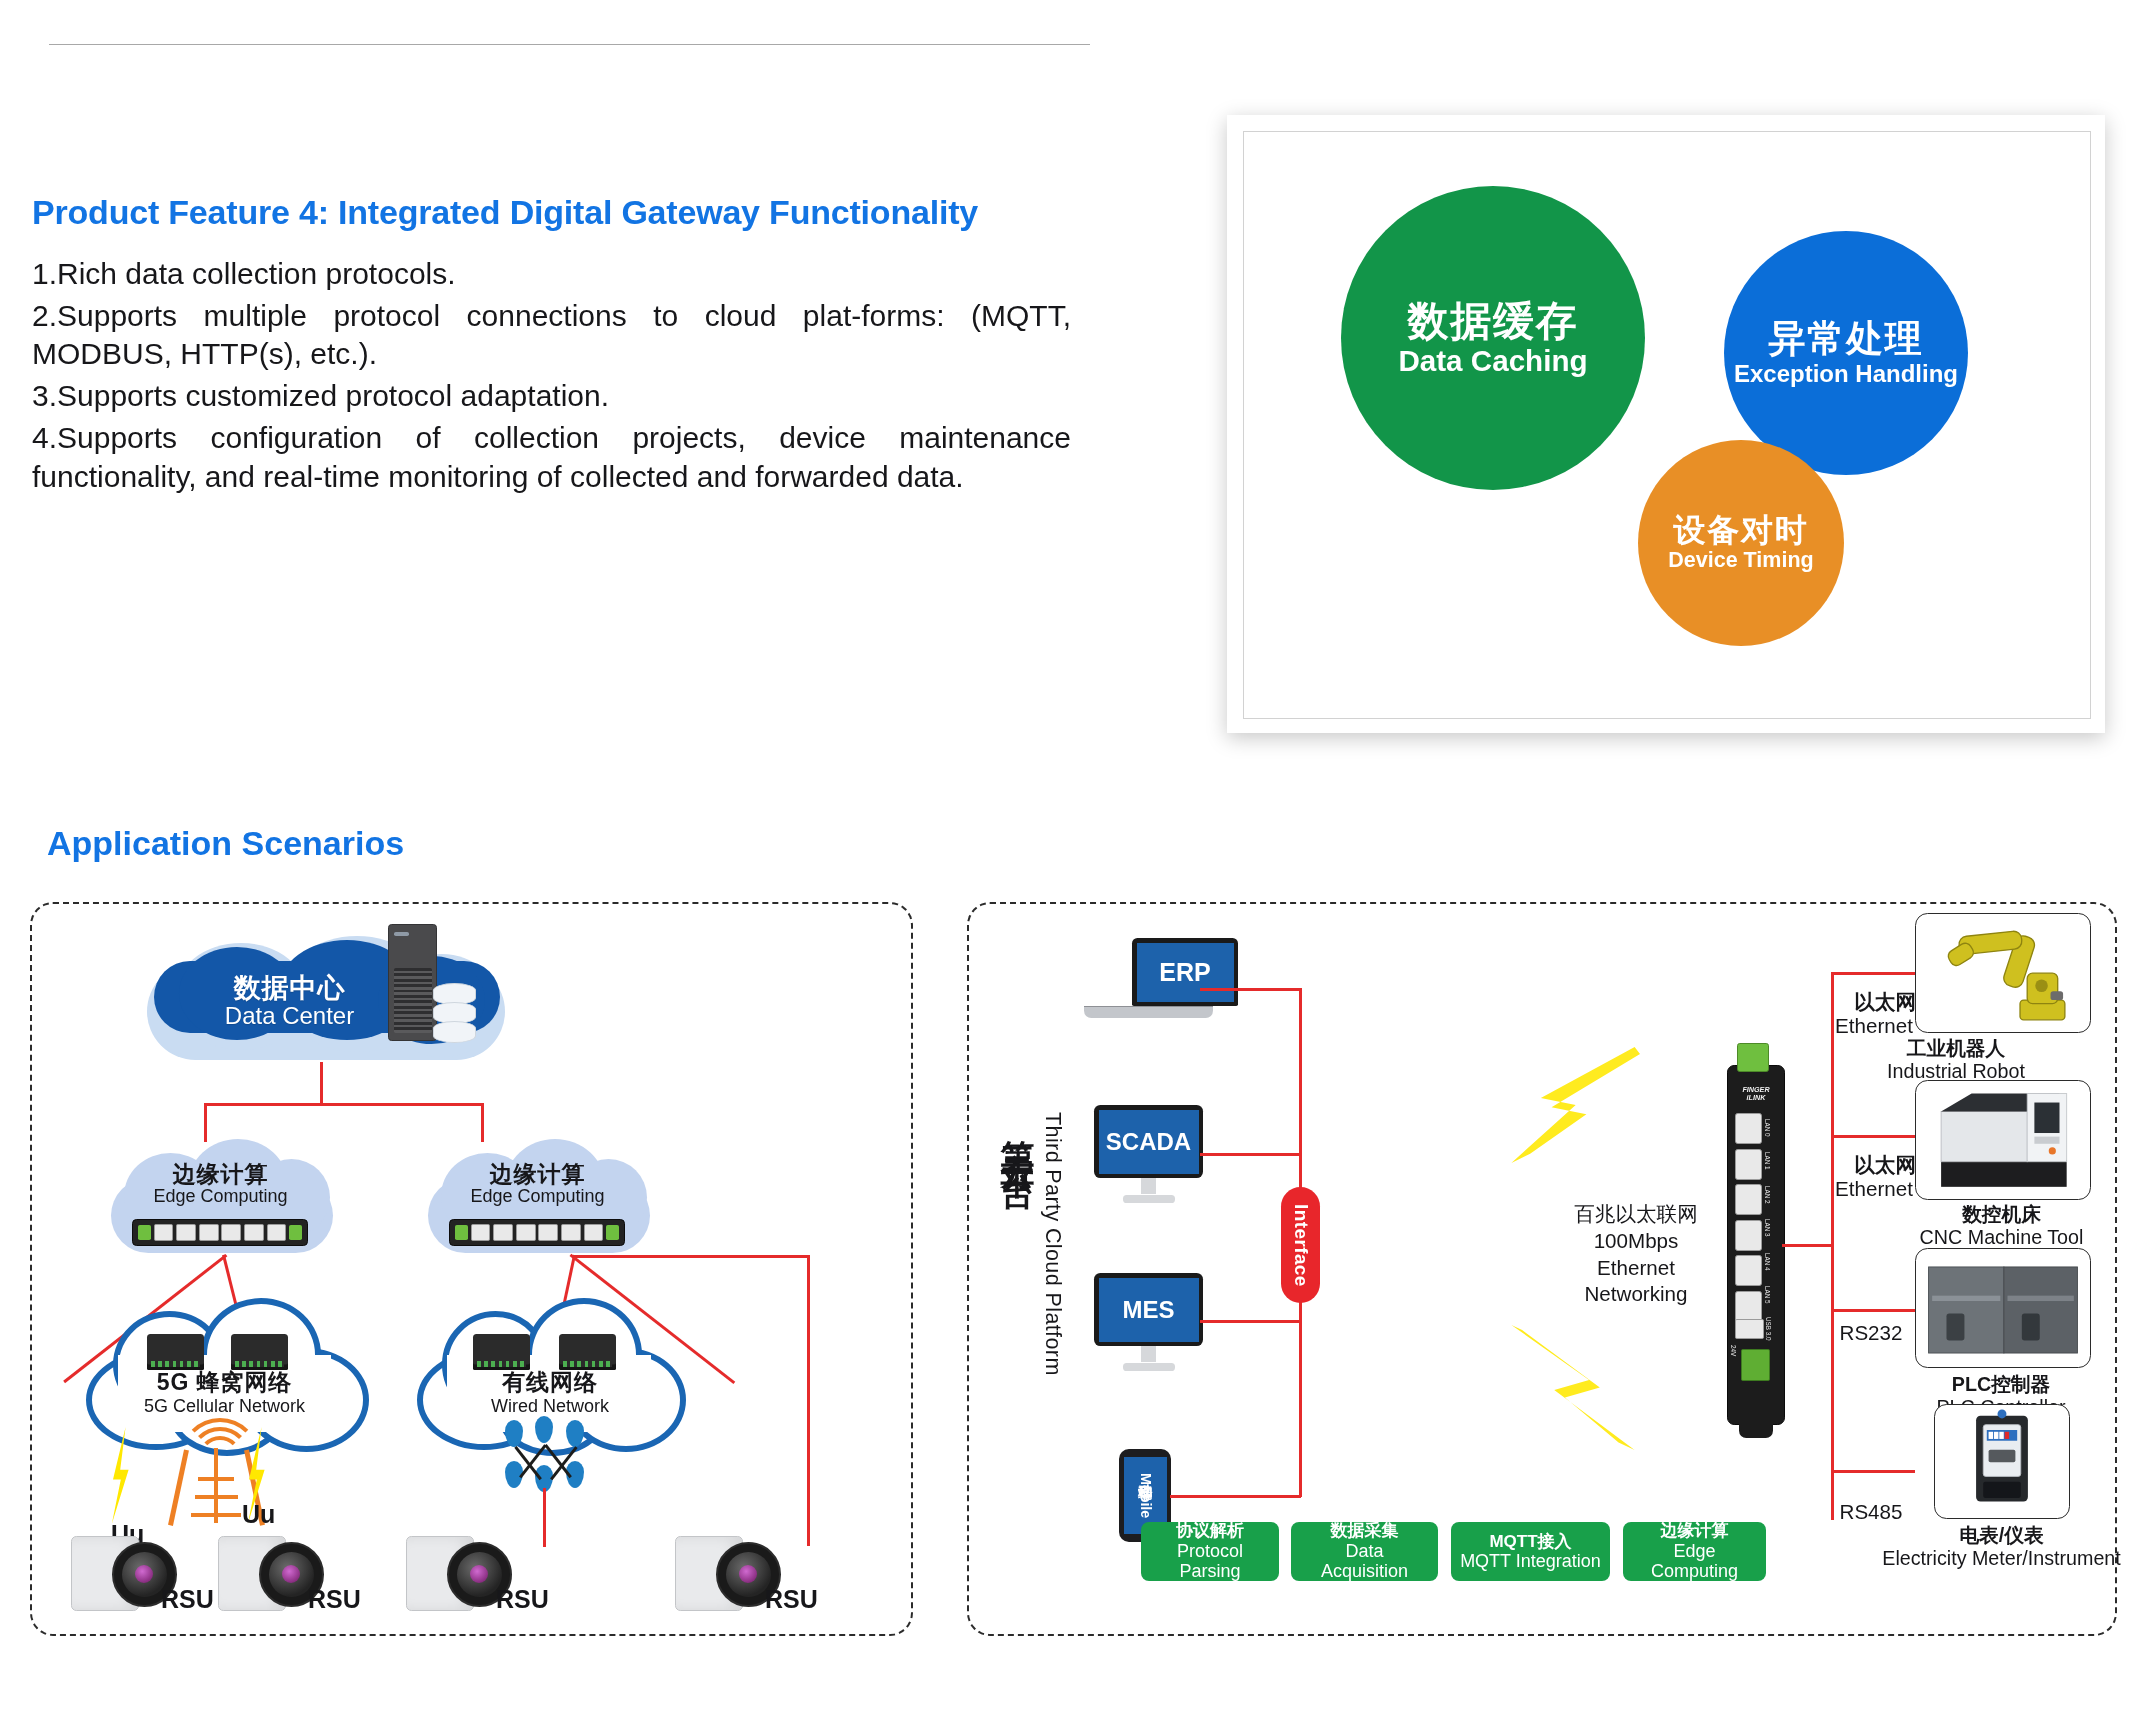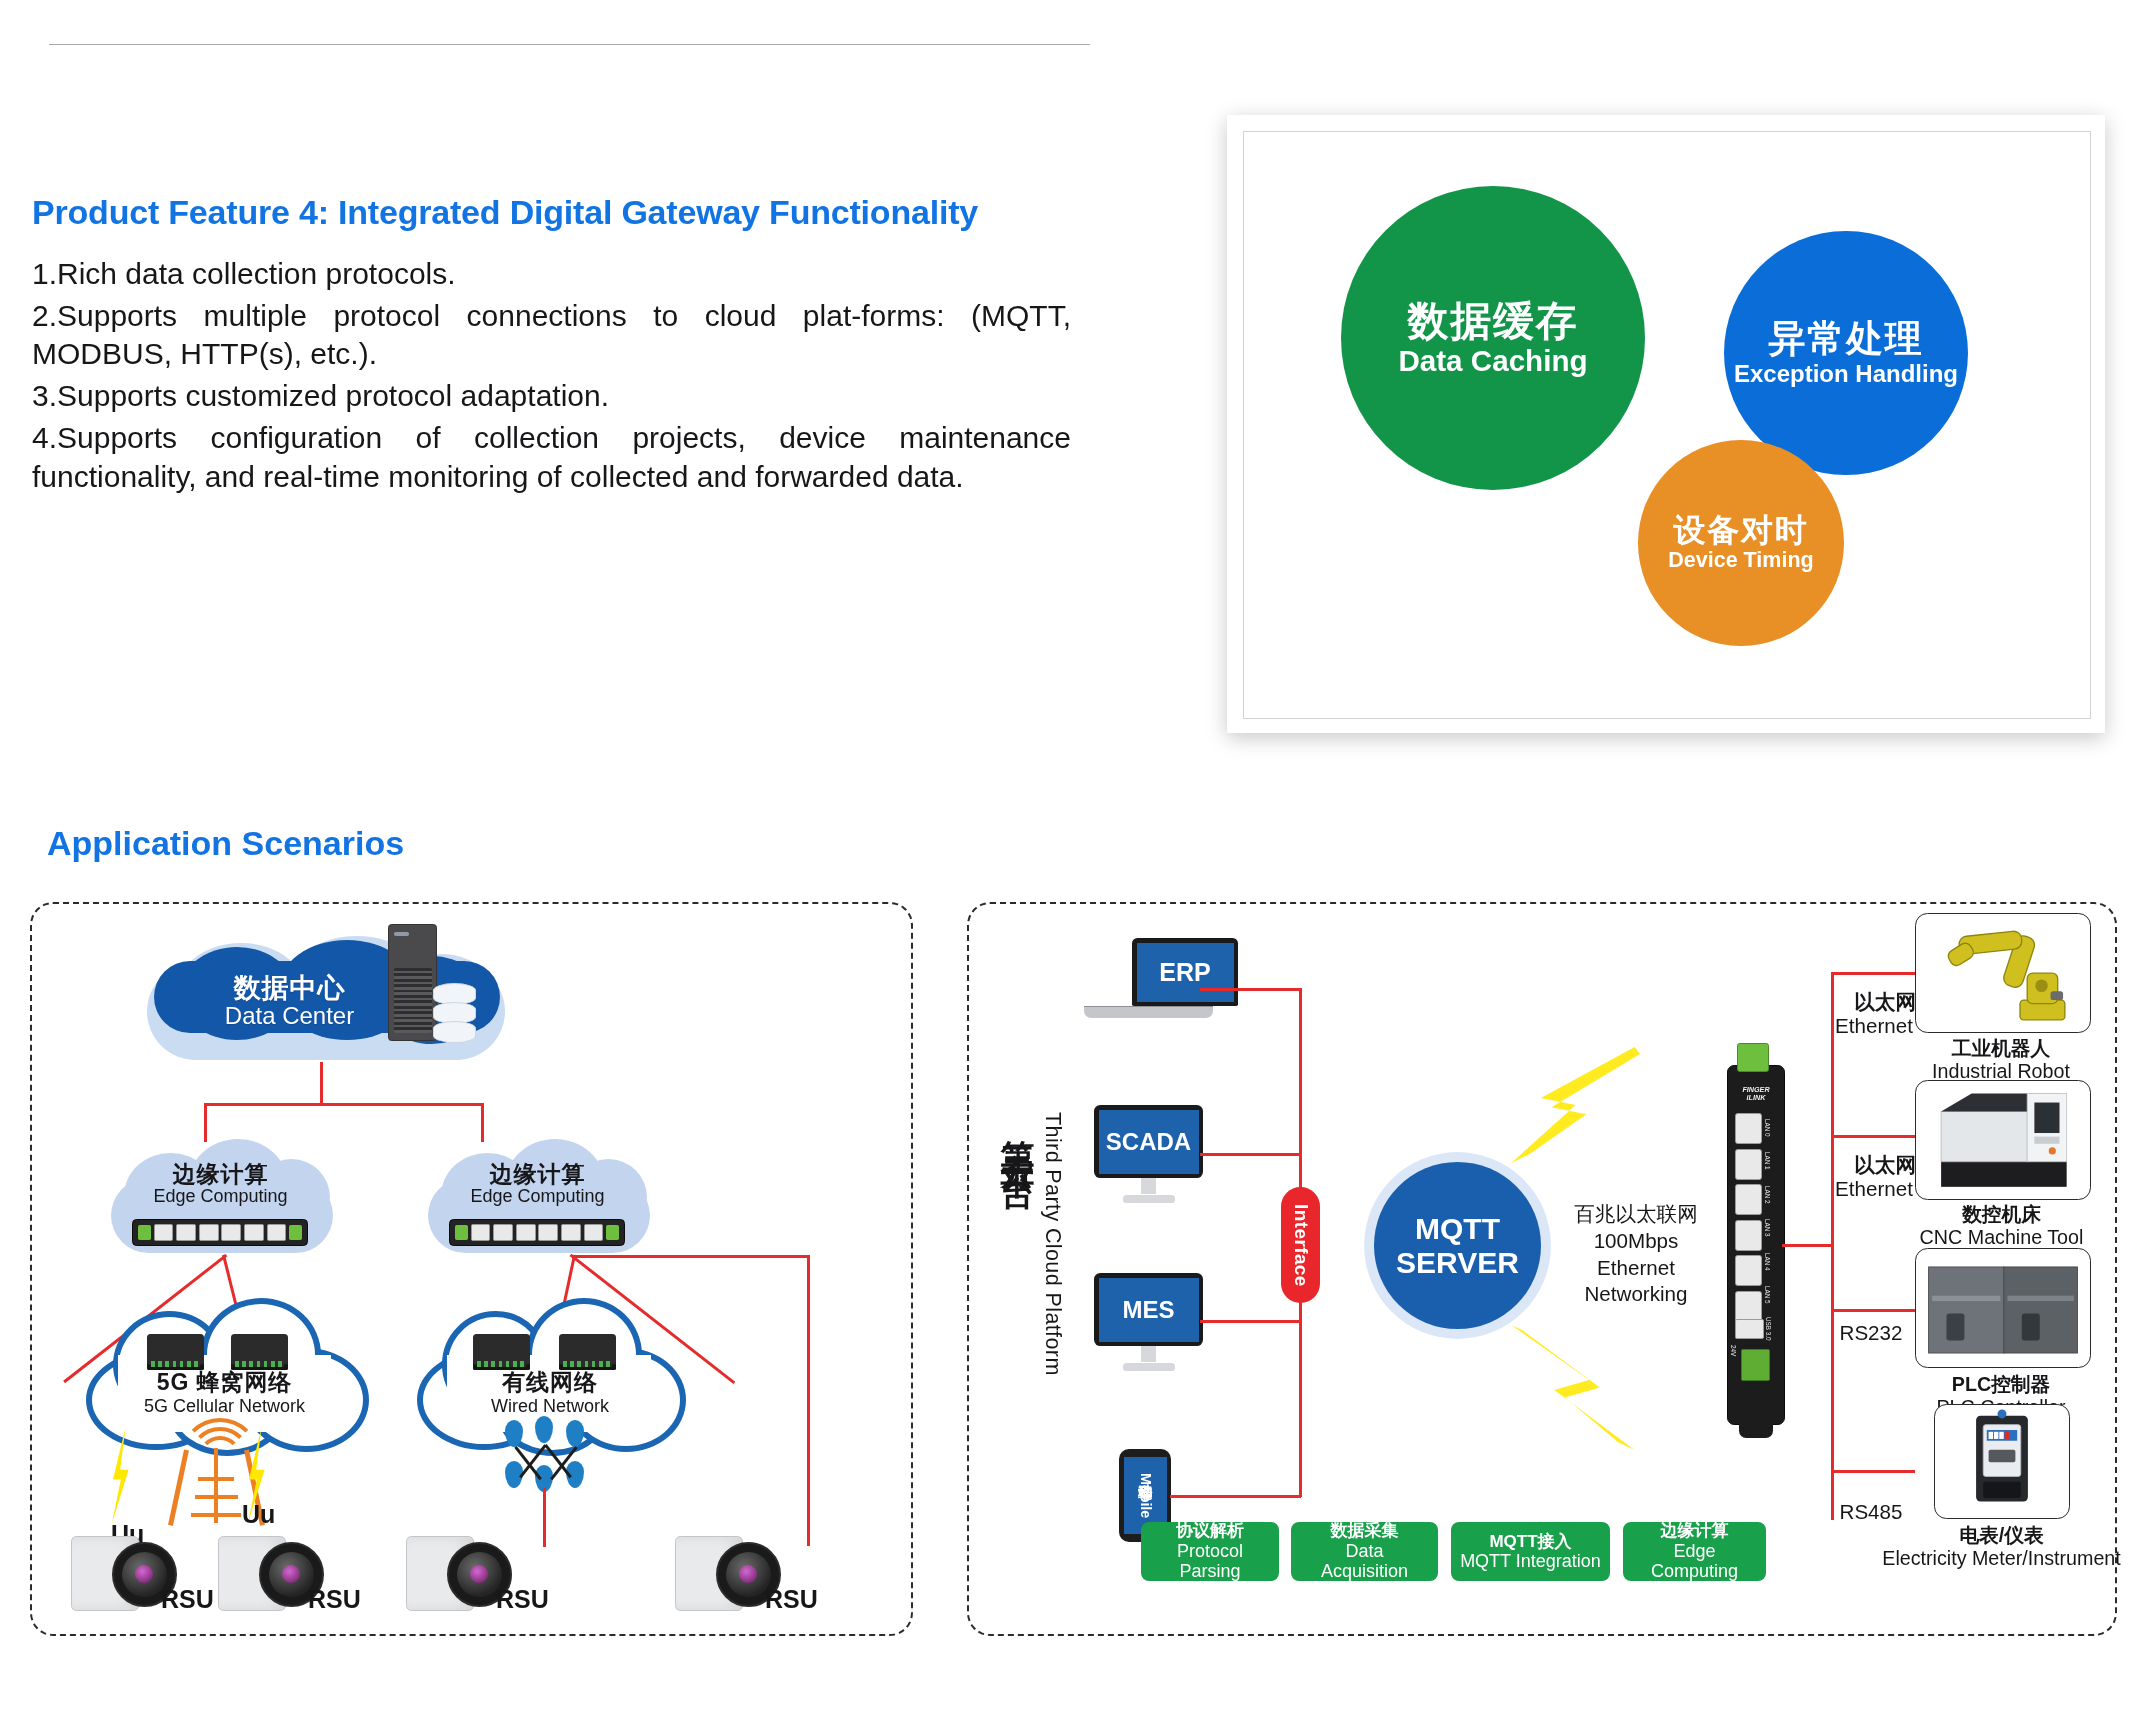--- a/index.html
+++ b/index.html
@@ -503,26 +503,20 @@
     <div class="wire wire-h" style="left:231px;top:84px;width:100px;"></div>
     <div class="wire wire-h" style="left:231px;top:249px;width:100px;"></div>
     <div class="wire wire-h" style="left:231px;top:416px;width:100px;"></div>
     <div class="wire wire-h" style="left:201px;top:591px;width:131px;"></div>
     <div class="wire wire-v" style="left:330px;top:84px;height:509px;"></div>
 
     <div class="iface" style="left:312px;top:283px;width:39px;height:116px;">
       <span>Interface</span>
     </div>
 
-    <div class="mqtt" style="left:405px;top:258px;width:167px;height:167px;">
-      <div>
-        <div>MQTT</div>
-        <div>SERVER</div>
-      </div>
-    </div>
 
     <div class="bolt" style="left:537px;top:143px;width:134px;height:116px;
       clip-path:polygon(96% 0,26% 44%,52% 50%,4% 100%,18% 92%,60% 58%,34% 52%,100% 6%);"></div>
     <div class="bolt" style="left:537px;top:421px;width:134px;height:125px;
       clip-path:polygon(4% 0,62% 44%,36% 52%,96% 100%,84% 94%,44% 58%,70% 50%,12% 4%);"></div>
 
     <div class="eth-note" style="left:582px;top:297px;width:170px;">
       <div>百兆以太联网</div>
       <div>100Mbps</div>
       <div>Ethernet</div>
@@ -586,21 +580,21 @@
           <rect x="116" y="96" width="50" height="22" rx="4"></rect>
           <rect x="124" y="66" width="34" height="34" rx="6"></rect>
           <rect x="104" y="24" width="22" height="58" rx="9" transform="rotate(18 115 53)"></rect>
           <rect x="48" y="22" width="70" height="20" rx="9" transform="rotate(-6 83 32)"></rect>
           <rect x="36" y="36" width="28" height="18" rx="7" transform="rotate(-32 50 45)"></rect>
         </g>
         <circle cx="140" cy="80" r="7" fill="#9a8f14"></circle>
         <rect x="150" y="86" width="14" height="10" rx="3" fill="#6c6b6b"></rect>
       </svg>
     </div>
-    <div class="devcap" style="left:940px;top:133px;width:184px;">
+    <div class="devcap" style="left:895px;top:133px;width:184px;">
       <span class="cn">工业机器人</span>
       <span class="en">Industrial Robot</span>
     </div>
 
     <div class="thumb" style="left:946px;top:176px;width:174px;height:118px;">
       <svg class="ph" viewBox="0 0 194 132" xmlns="http://www.w3.org/2000/svg">
         <rect x="28" y="88" width="140" height="30" fill="#1d1d1f"></rect>
         <rect x="28" y="34" width="96" height="56" fill="#e4e7ea" stroke="#b9bcc0"></rect>
         <path d="M28 34 L62 14 L160 14 L124 34 Z" fill="#2c2f33"></path>
         <rect x="124" y="14" width="44" height="76" fill="#f1f3f5" stroke="#c3c6ca"></rect>

